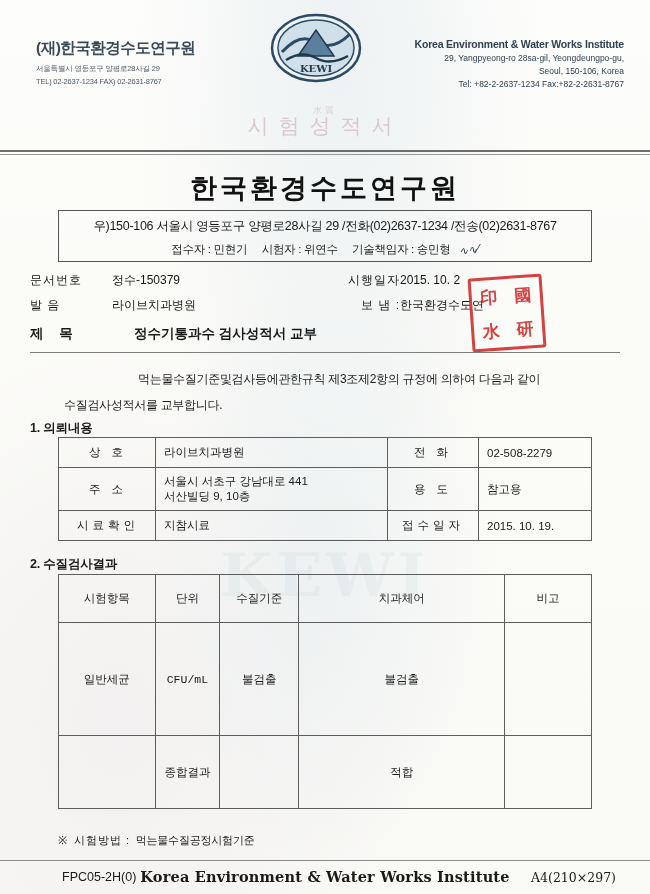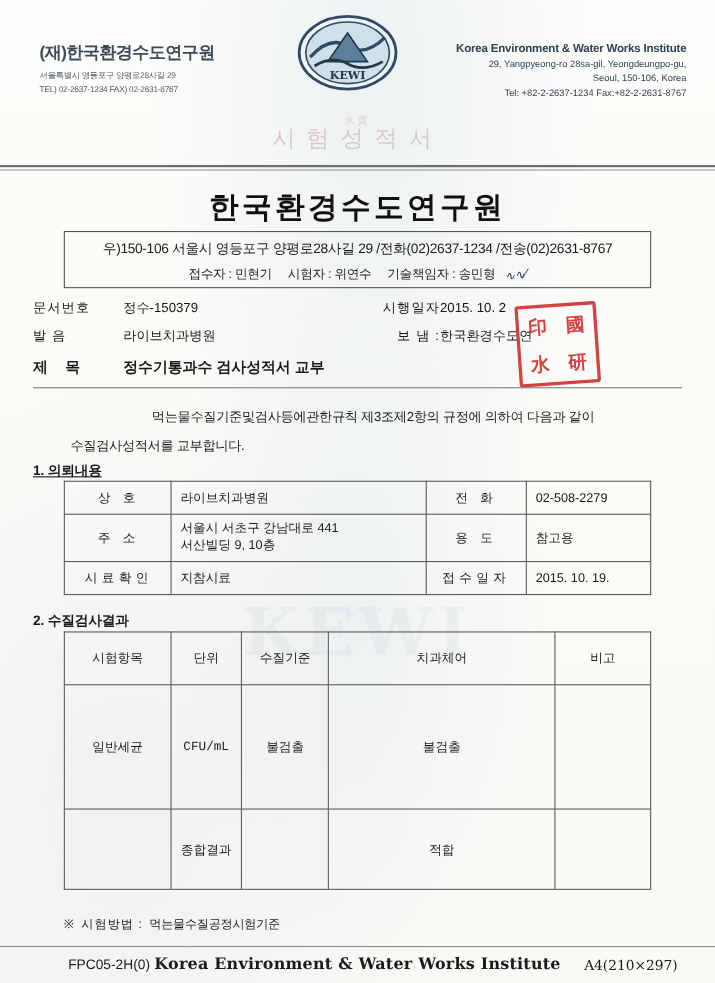--- a/index.html
+++ b/index.html
@@ -206,20 +206,21 @@
   }
 
   .subject-row {
     position: absolute;
     left: 30px;
     top: 325px;
     display: flex;
     align-items: baseline;
     font-size: 13.5px;
     font-weight: bold;
+    gap: 22px;
   }
   .subject-row .sl {
     width: 82px;
     letter-spacing: 6px;
   }
   .subject-row .sv {
     letter-spacing: 0px;
   }
 
   .rule-under-subject {
@@ -269,21 +270,21 @@
   .stmt .l1 { padding-left: 108px; letter-spacing: -0.3px; }
   .stmt .l2 { padding-left: 34px; letter-spacing: -0.3px; }
 
   
   .sec-head {
     position: absolute;
     font-size: 12.5px;
     font-weight: bold;
     letter-spacing: -0.2px;
   }
-  #sec1 { left: 30px; top: 420px; text-decoration: underline; }
+  #sec1 { left: 30px; top: 420px; }
   #sec2 { left: 30px; top: 556px; }
 
   
   table.t1 {
     position: absolute;
     left: 58px;
     top: 437px;
     width: 534px;
     border-collapse: collapse;
     font-size: 11.5px;

